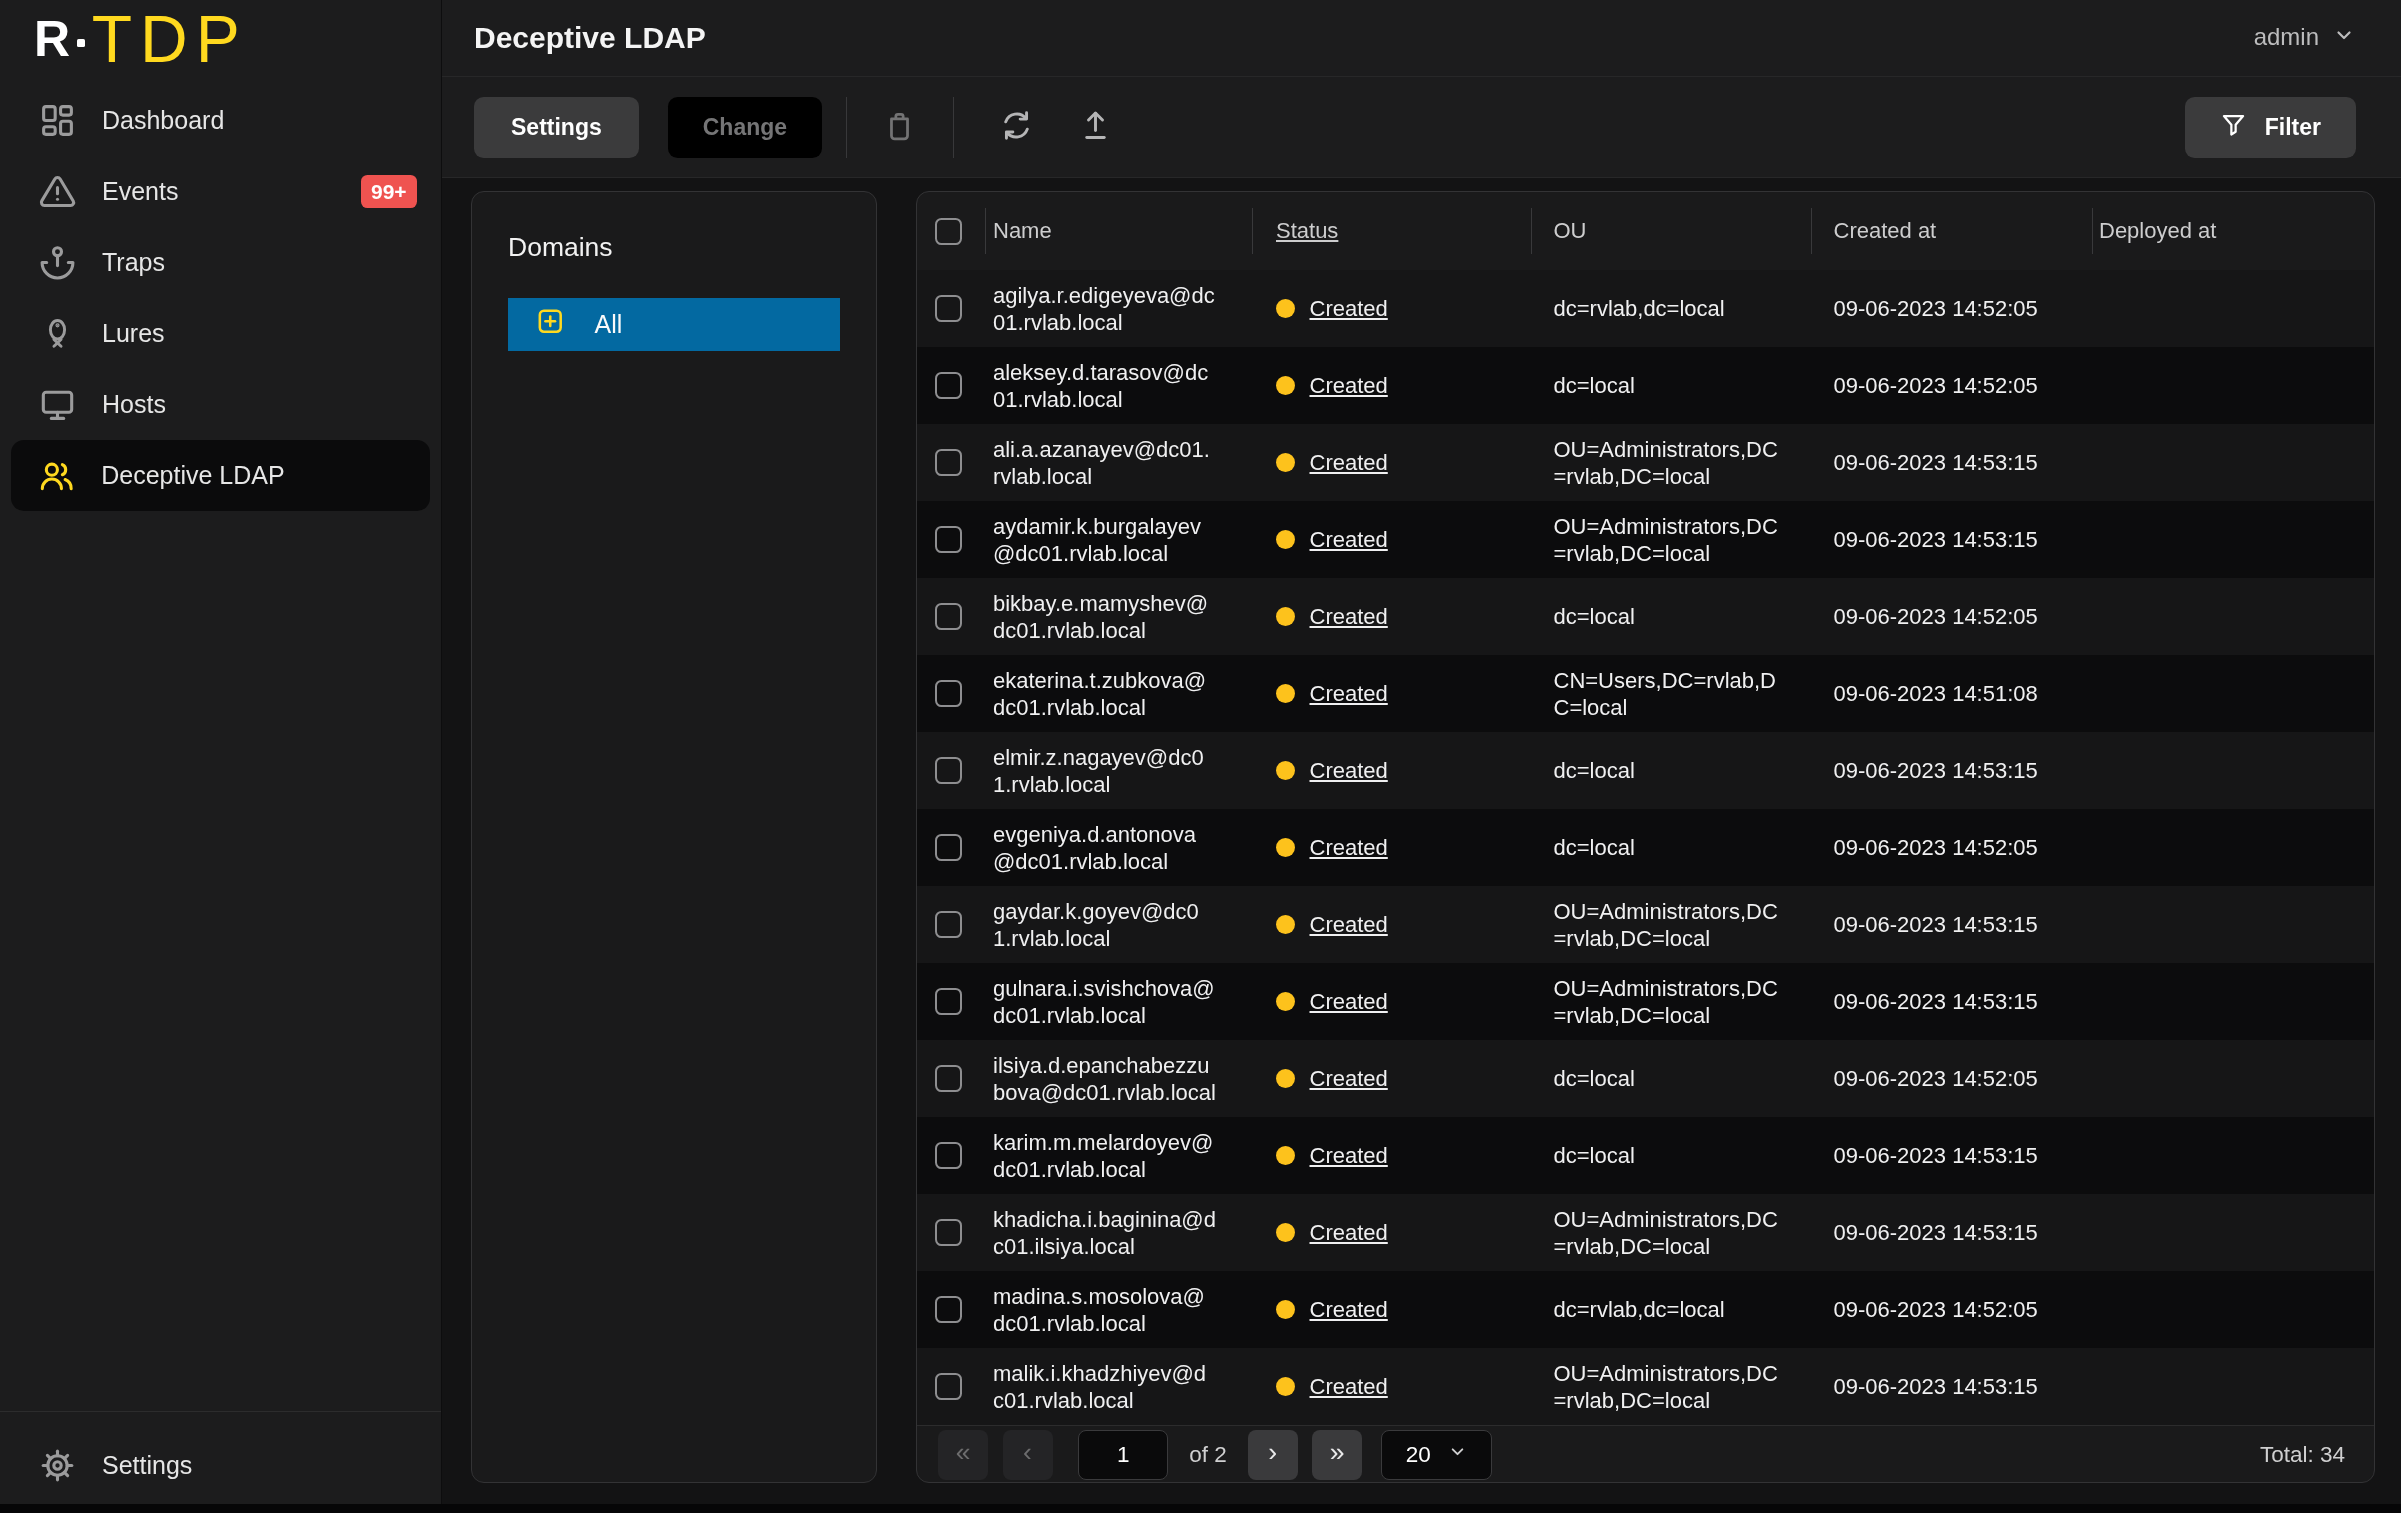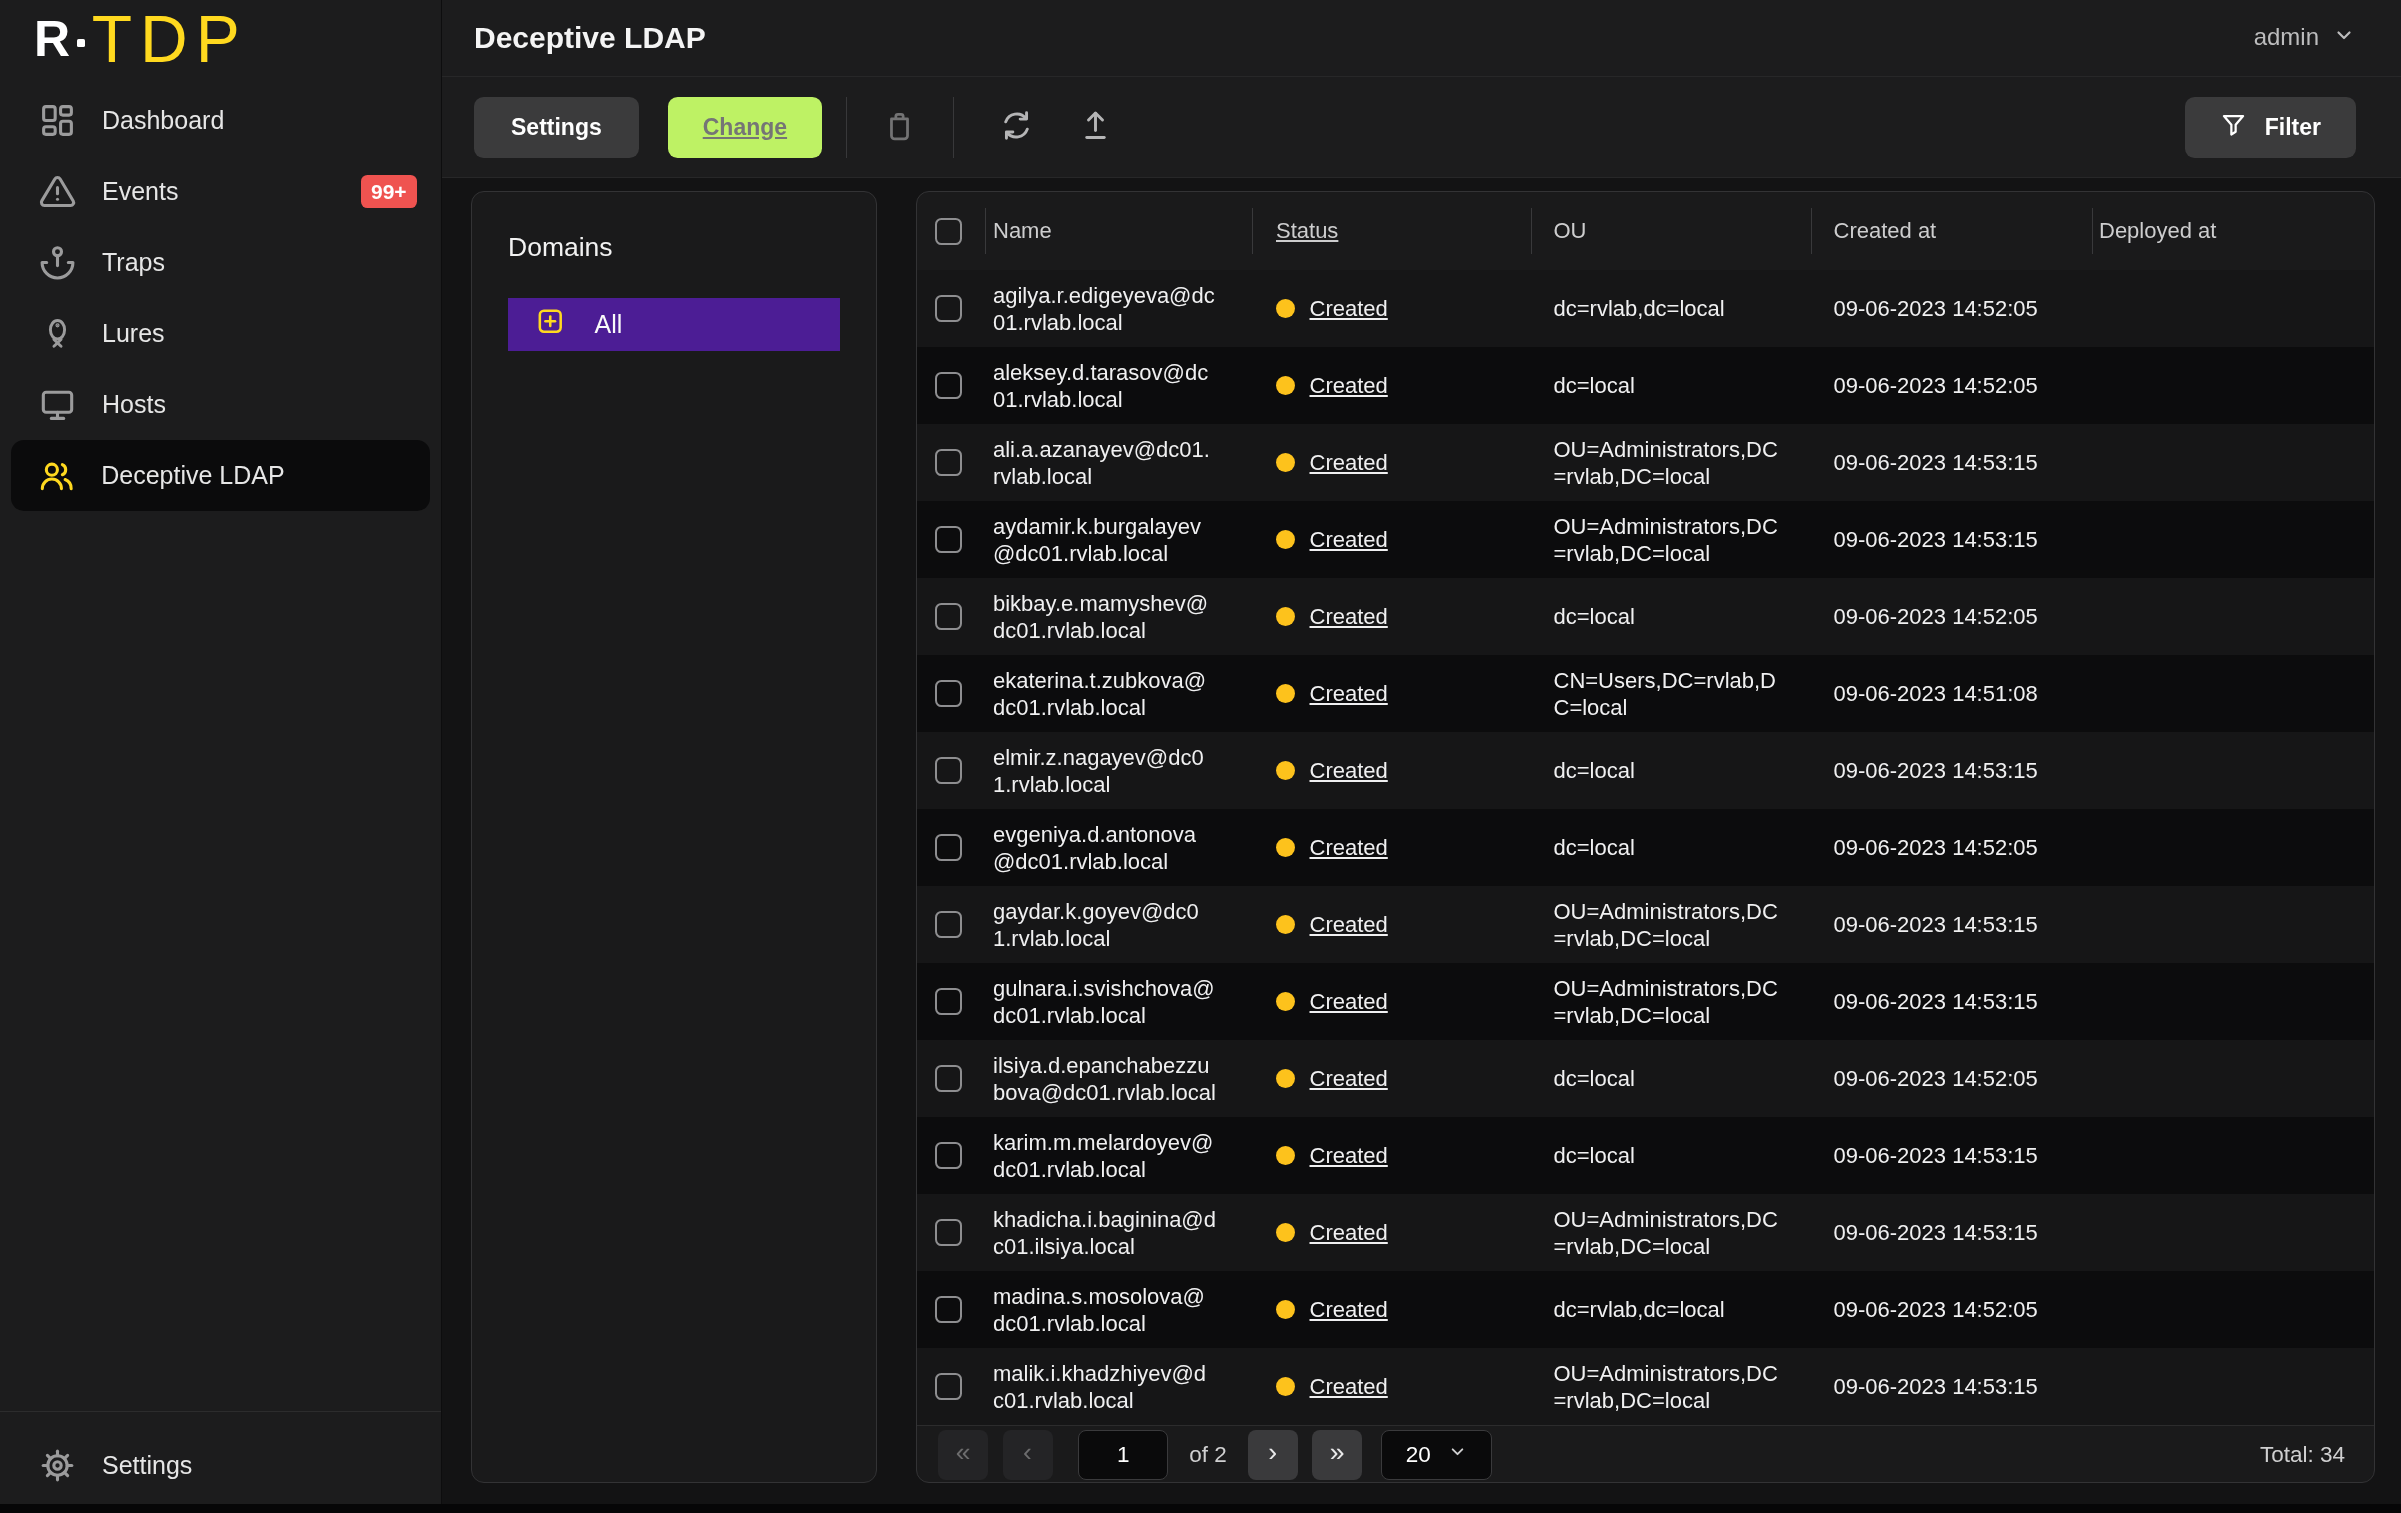--- a/index.html
+++ b/index.html
@@ -35,37 +35,37 @@
   
   .main{flex:1;display:flex;flex-direction:column;background:#131314;min-width:0;}
   .topbar{height:77px;flex-shrink:0;background:#1c1c1d;border-bottom:0.8px solid #272728;display:flex;align-items:center;padding:0 45px 0 32px;}
   .page-title{font-size:30px;font-weight:700;color:#f4f4f4;}
   .user-menu{margin-left:auto;display:flex;gap:13px;color:#bcbcbd;font-size:24px;cursor:pointer;}
   .user-menu svg{width:24px;height:24px;}
 
   .toolbar{height:101px;flex-shrink:0;background:#1c1c1d;border-bottom:0.8px solid #272728;display:flex;align-items:center;padding:0 45px 0 32px;}
   .btn{height:61px;border:none;border-radius:9.6px;font-size:23px;font-weight:700;font-family:inherit;cursor:pointer;}
   .btn-settings{background:#3b3b3c;color:#ffffff;padding:0 37px;}
-  .btn-change{background:#bef264;color:#757576;padding:0 35px;margin-left:29px;text-decoration:underline;}
+  .btn-change{background:#000000;color:#757576;padding:0 35px;margin-left:29px;}
   .tb-sep{width:0.8px;height:61px;background:#38383a;margin:0 24px;flex-shrink:0;}
   .icon-btn{width:58px;height:58px;background:none;border:none;display:flex;align-items:center;justify-content:center;cursor:pointer;}
   .icon-btn svg{width:35px;height:35px;}
   .trash-btn{color:#737374;}
   .refresh-btn{color:#b5b5b6;margin-left:9.6px;}
   .upload-btn{color:#b5b5b6;margin-left:21px;}
   .btn-filter{margin-left:auto;background:#3b3b3c;color:#fff;display:flex;align-items:center;gap:17.7px;padding:0 35px;}
   .btn-filter svg{width:27px;height:27px;}
 
   .content{flex:1;display:flex;gap:39px;padding:13px 26px 21px 29px;min-height:0;}
   .card{background:#1a1a1b;border:0.8px solid #333335;border-radius:13px;}
 
   
   .domains-card{width:406px;flex-shrink:0;padding:40px 36px;}
   .domains-title{font-size:26.5px;font-weight:400;color:#f2f2f2;}
-  .domain-item{margin-top:35px;height:53px;background:#4c1d95;display:flex;align-items:center;padding:0 16px 0 27px;gap:29px;font-size:25px;color:#fafafa;cursor:pointer;}
+  .domain-item{margin-top:35px;height:53px;background:#0369a1;display:flex;align-items:center;padding:0 16px 0 27px;gap:29px;font-size:25px;color:#fafafa;cursor:pointer;}
   .domain-item svg{width:30.5px;height:30.5px;color:var(--accent);flex-shrink:0;}
 
   
   .table-card{flex:1;display:flex;flex-direction:column;overflow:hidden;min-width:0;padding:0;}
   .row-grid{display:grid;grid-template-columns:68px 267px 279px 280px 281px minmax(0,1fr);align-items:center;}
   .thead{height:78px;flex-shrink:0;color:#cdcdce;font-size:22px;}
   .hcell{position:relative;height:100%;display:flex;align-items:center;}
   .hcell + .hcell::before{content:"";position:absolute;left:0;top:16px;bottom:16px;width:0.8px;background:#39393b;}
   .c-check{padding-left:17.7px;display:flex;align-items:center;}
   .c-name{padding:0 35px 0 8px;word-break:break-all;}

